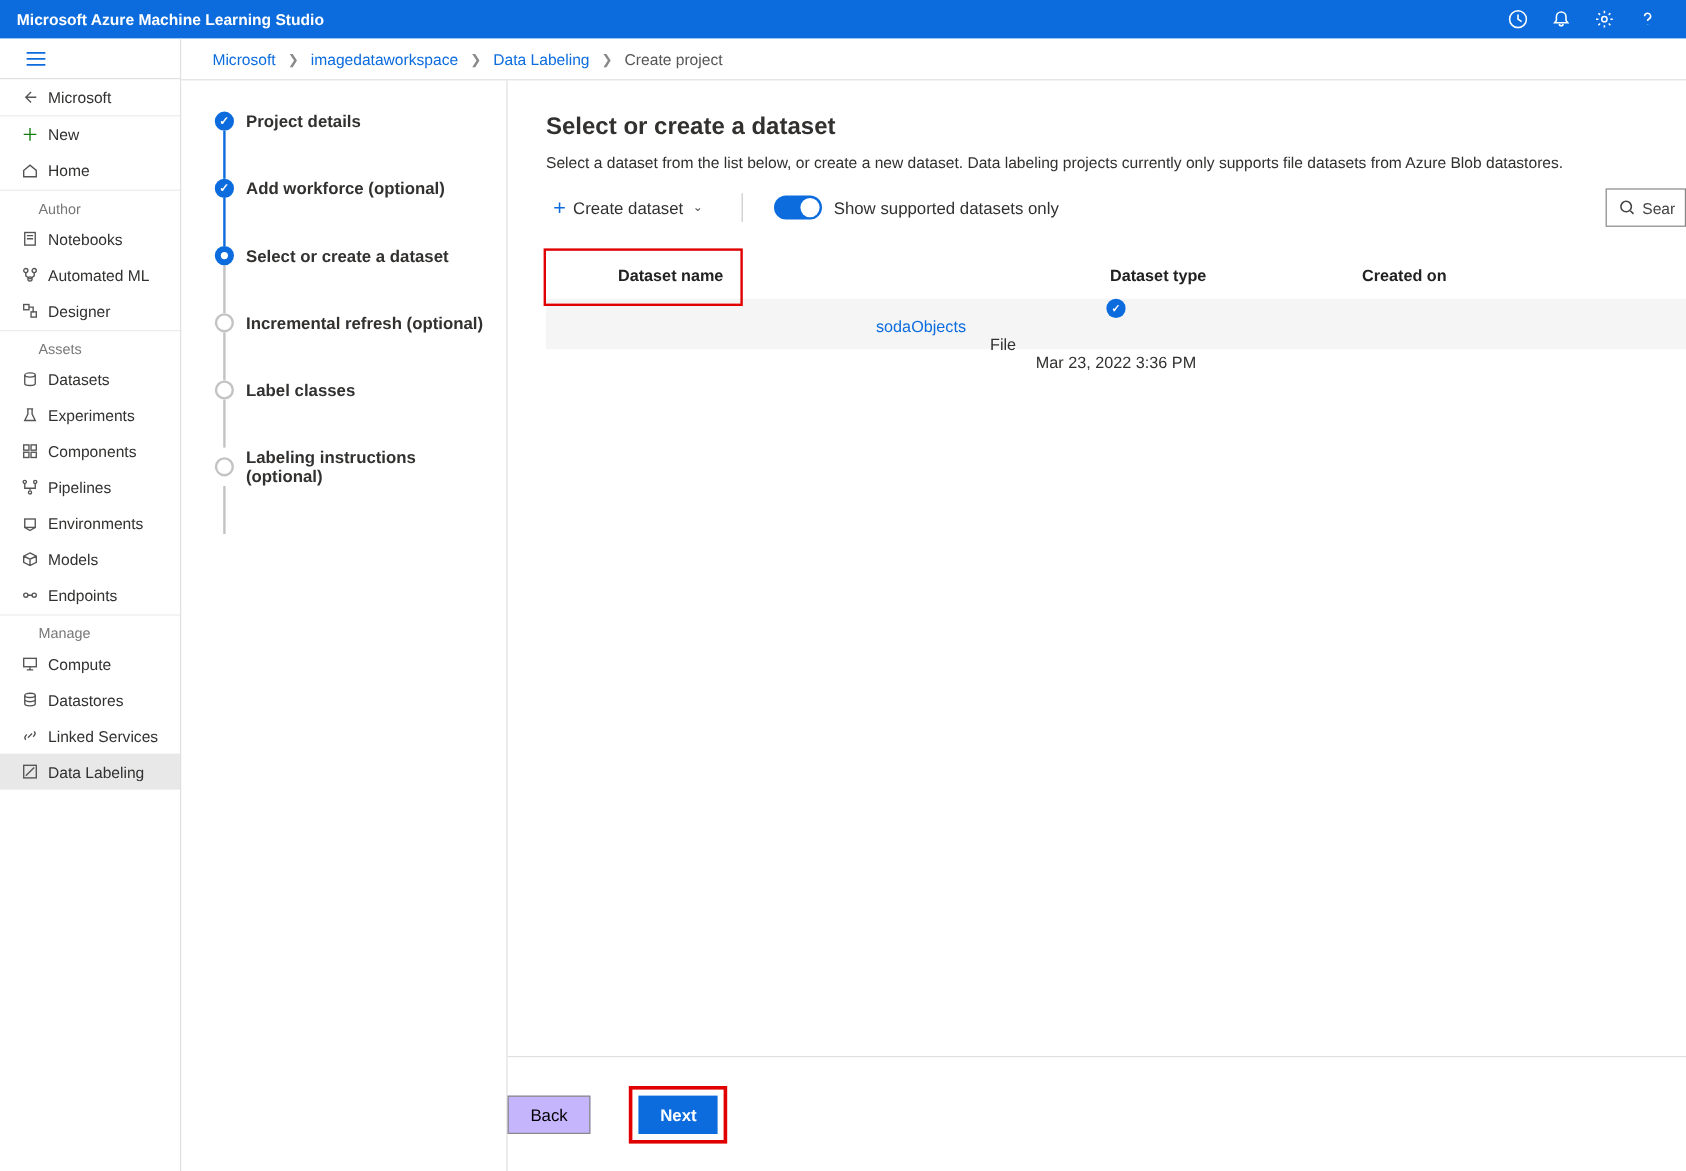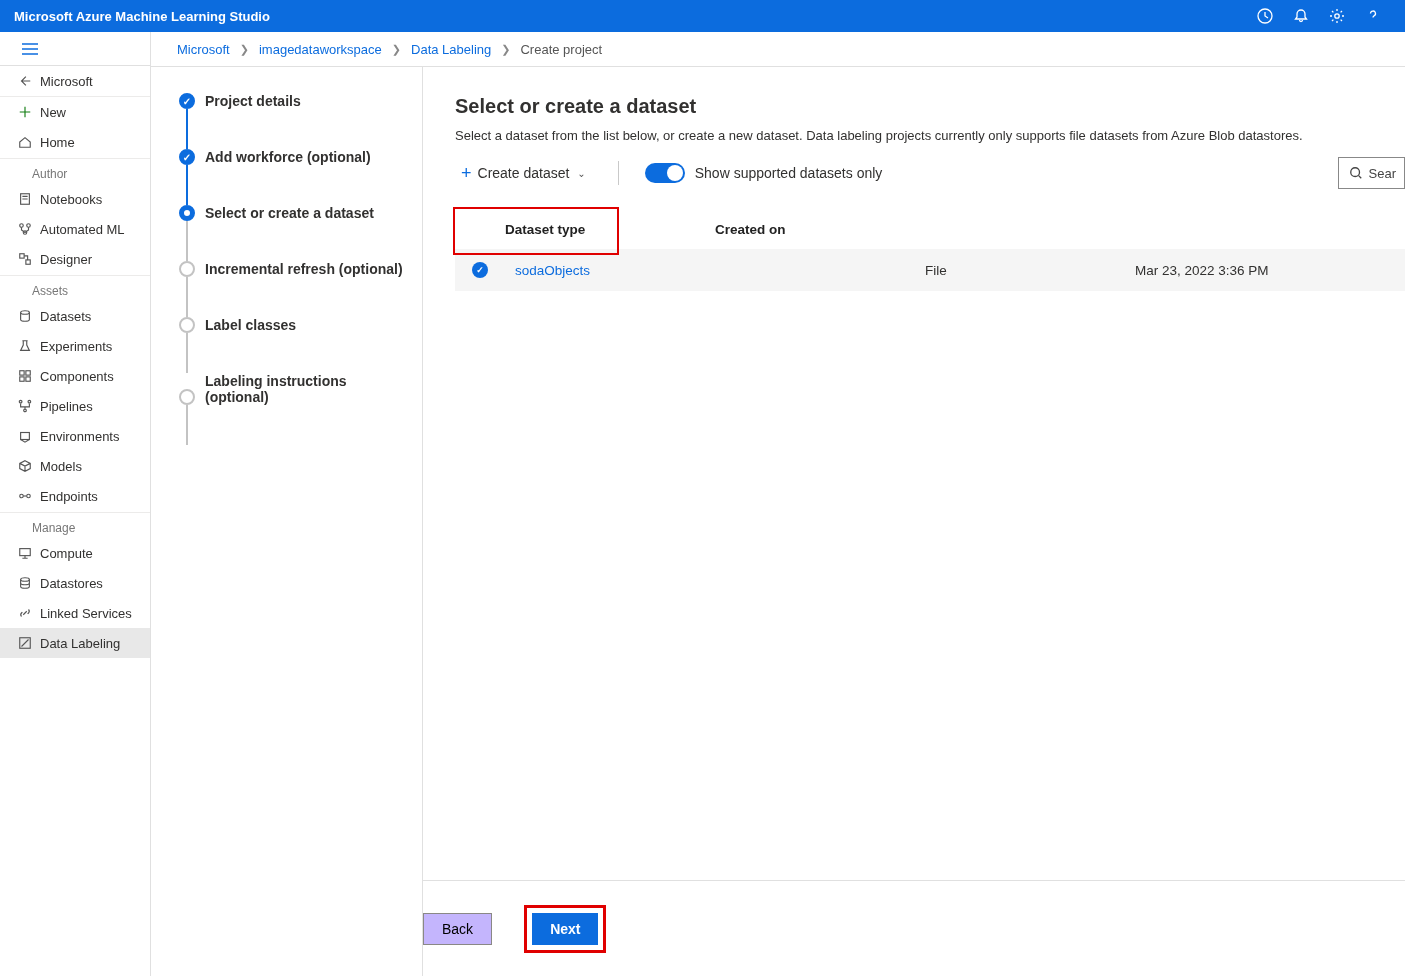--- a/index.html
+++ b/index.html
@@ -29,21 +29,21 @@
 
 
 .breadcrumb { height: 35px; border-bottom: 1px solid #e0e0e0; display:flex; align-items:center; padding-left: 26px; font-size:13px; }
 .breadcrumb .crumb { color:#0c6cde; cursor:pointer; }
 .breadcrumb .chev { margin: 0 10px; color:#888; font-size:11px; }
 .breadcrumb .current { color:#555; }
 
 
 .mainrow { display:flex; flex:1; min-height:0; }
 .stepcol { width: 272px; border-right:1px solid #e0e0e0; padding: 26px 14px 0 28px; }
-.step { display:flex; align-items:flex-end; position:relative; }
+.step { display:flex; align-items:center; position:relative; }
 .step .bullet { width:16px; height:16px; border-radius:50%; border:2px solid #c3c3c3; margin-right:10px; background:#fff; flex-shrink:0; }
 .step.done .bullet { background:#0c6cde; border-color:#0c6cde; display:flex; align-items:center; justify-content:center; }
 .step.done .bullet::after { content:"✓"; color:#fff; font-size:10px; font-weight:700; }
 .step.current .bullet { border-color:#0c6cde; border-width:5px; }
 .step .slabel { font-size:14px; font-weight:600; line-height:16px; padding-top:0px; }
 .step.pending .slabel { font-weight:600; color:#323130; }
 .connector { width:2px; height:40px; margin-left:7px; background:#c3c3c3; }
 .connector.blue { background:#0c6cde; }
 
 
@@ -62,21 +62,21 @@
 .toggle-label { font-size:14px; }
 .search-box { margin-left:auto; border:1px solid #888; height:32px; padding: 0 8px 0 10px; display:flex; align-items:center; color:#444;text-align:center; }
 .search-box svg { width:14px; height:14px; stroke:#444; fill:none; stroke-width:1.5; margin-right:6px; }
 
 .table { margin-top:18px; }
 .thead { display:flex; height:40px; align-items:center; font-size:13.5px; font-weight:600; color:#222; }
 .col-check { width:50px; }
 .col-name { padding-left:10px; width:420px; }
 .col-type { width:210px; }
 .col-created { flex:1; }
-.trow { display:flex; height:42px; align-items:center; background:#f5f5f5; font-size:13.5px; }
+.trow { display:flex; height:42px; align-items:center; background:#f5f5f5; font-size:13.5px;flex-direction:column; }
 .trow .col-check { display:flex; align-items:center; justify-content:center; }
 .trow .radiofill { width:16px; height:16px; border-radius:50%; background:#0c6cde; display:flex; align-items:center; justify-content:center; }
 .trow .radiofill::after { content:"✓"; color:#fff; font-size:9px; font-weight:800; }
 .trow .ds-link { color:#0c6cde; cursor:pointer; }
 
 .red-cell-highlight { border:2px solid #e00000; position:absolute; }
 
 
 .footer { position:absolute; bottom:0; left:0; right:0; height:96px; border-top:1px solid #e0e0e0; display:flex; align-items:center; padding-left:0; }
 .btn { height:32px; padding: 0 18px; font-size:14px; display:flex; align-items:center; justify-content:center; cursor:pointer; }
@@ -353,20 +353,21 @@
                 <circle cx="7" cy="7" r="5"></circle>
                 <path d="M11 11l3 3"></path>
               </svg>
             <span>Sear</span>
           </div>
         </div>
 
         <div class="table" style="position:relative;">
           <div class="thead">
             <div class="col-check"></div>
+            <div class="col-name">Dataset name</div>
             <div class="col-type">Dataset type</div>
             <div class="col-created">Created on</div>
           </div>
           <div class="trow">
             <div class="col-check">
                 <span class="radiofill"></span>
               </div>
             <div class="col-name"><span class="ds-link">sodaObjects</span></div>
             <div class="col-type">File</div>
             <div class="col-created">Mar 23, 2022 3:36 PM</div>

